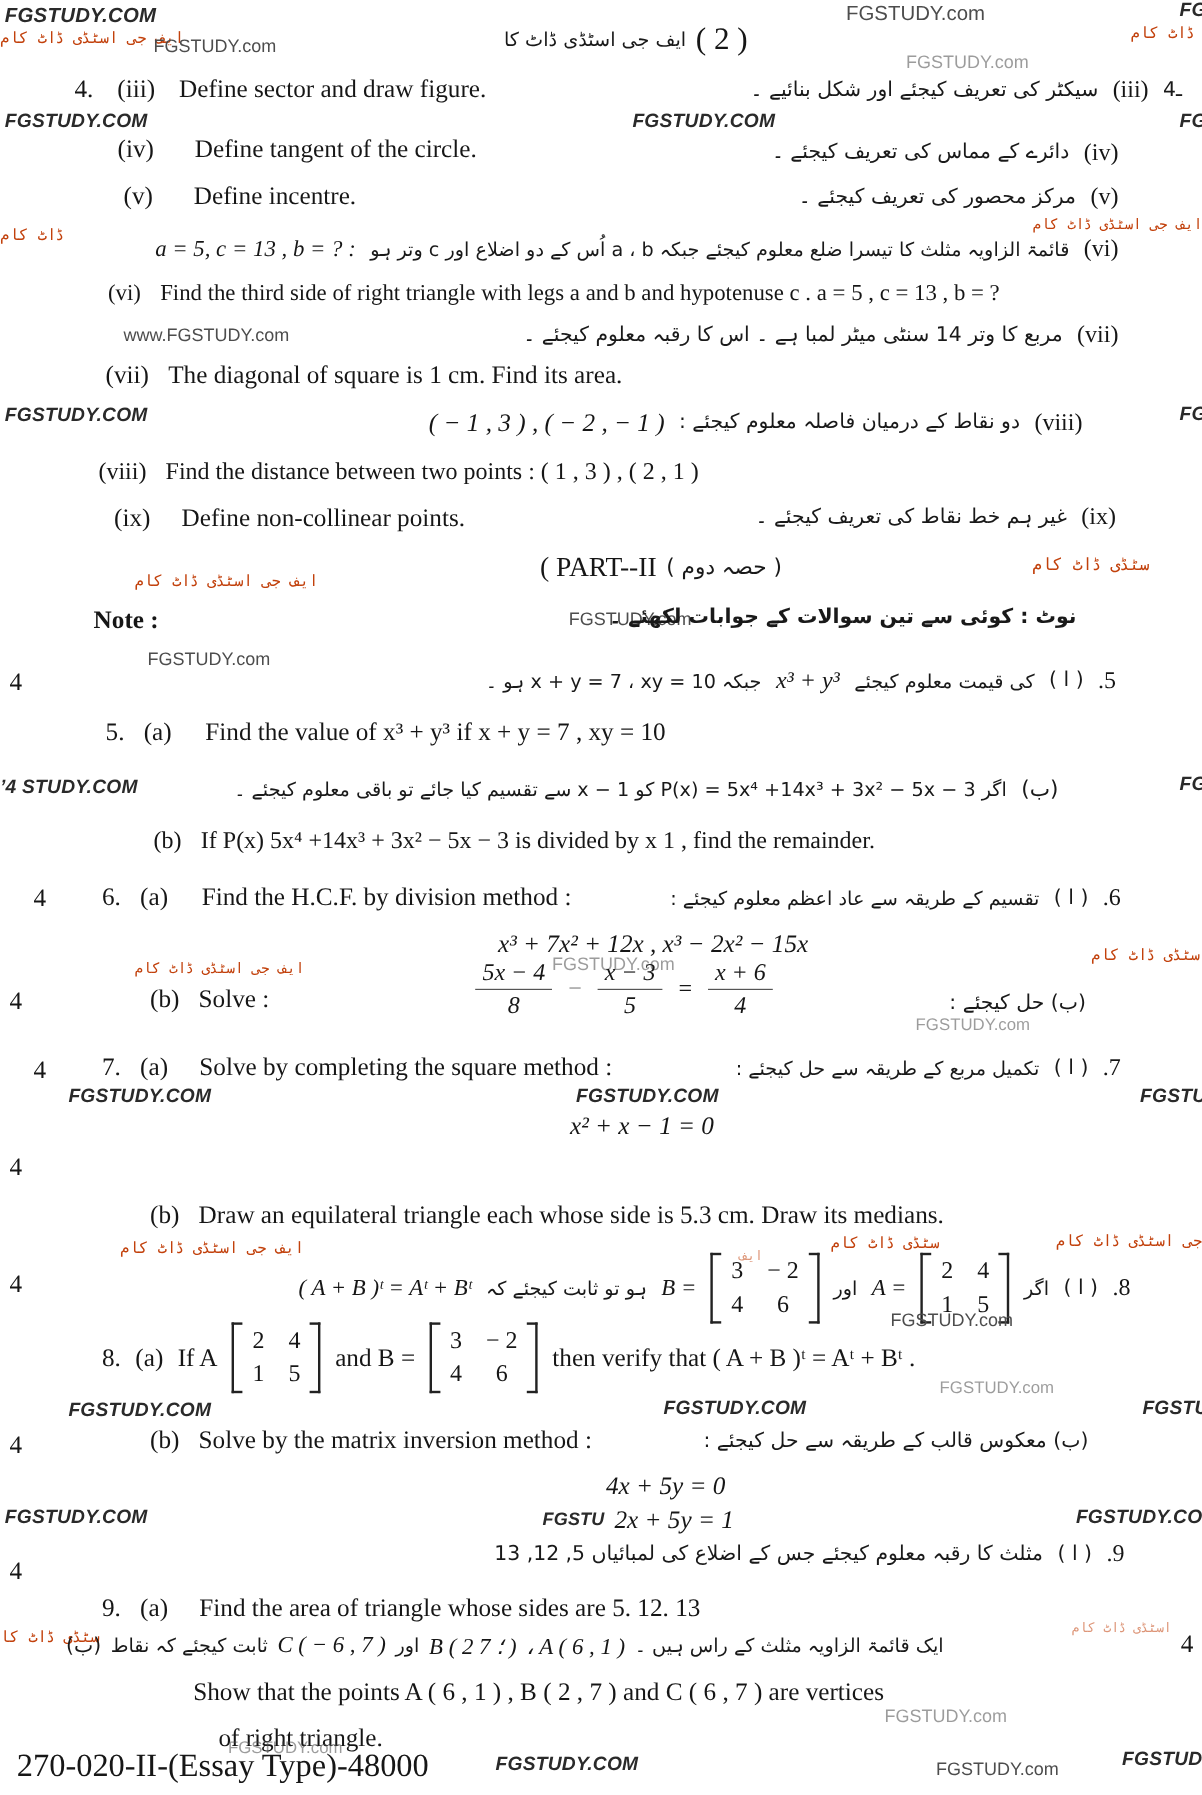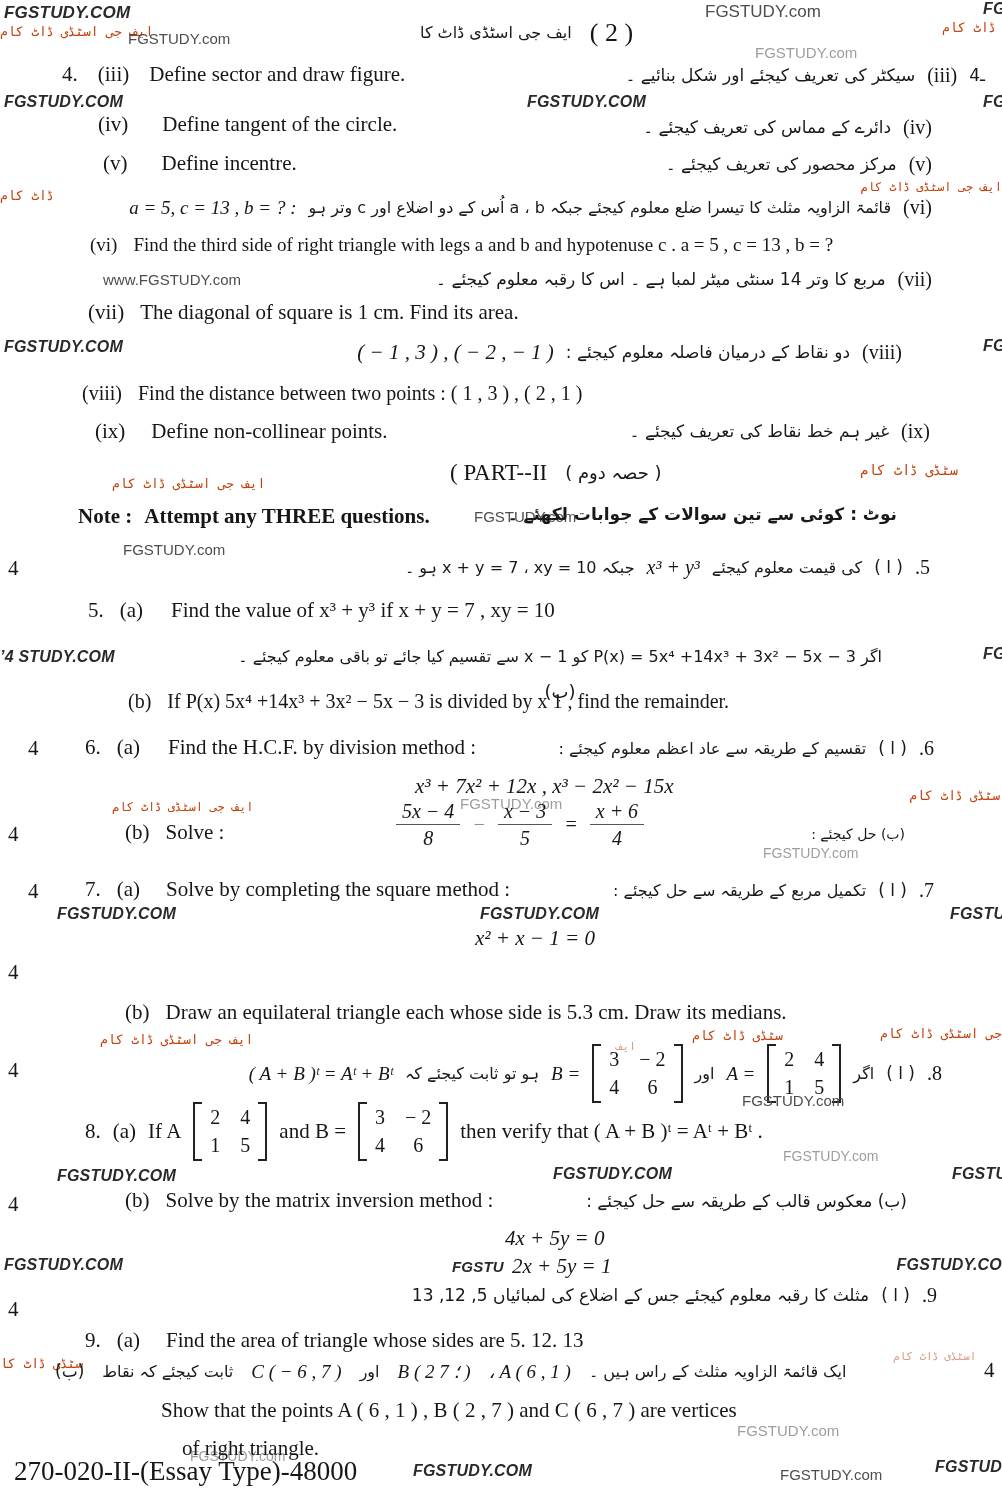--- a/index.html
+++ b/index.html
@@ -23,21 +23,21 @@
   .fn{border-bottom:1.6px solid #555;padding:0 6px 2px;}
   .fd{padding-top:2px;}
   .matrix{display:inline-flex;align-items:stretch;}
   .mb{width:7px;border-top:2px solid #222;border-bottom:2px solid #222;}
   .mbl{border-left:2px solid #222;}
   .mbr{border-right:2px solid #222;}
   .mcells{display:grid;grid-template-columns:auto auto;column-gap:20px;row-gap:5px;
           padding:4px 8px;text-align:center;font-size:20px;}
   .marks{font-size:21px;}
   .bold{font-weight:bold;}
-  .g8{gap:18px;}.g12{gap:12px;}.g16{gap:16px;}.g20{gap:20px;}
+  .g8{gap:8px;}.g12{gap:12px;}.g16{gap:16px;}.g20{gap:20px;}
 </style>
 </head>
 <body>
 
 <div class="page">
 
   <div class="abs wmB" style="left:4px;top:3px;font-size:17px;">FGSTUDY.COM</div>
   <div class="abs wmL" style="left:705px;top:2px;font-size:17px;">FGSTUDY.com</div>
   <div class="abs wmB" style="left:983px;top:0px;">FG</div>
   <div class="abs wmU" style="left:0px;top:24px;">ایف جی اسٹڈی ڈاٹ کام</div>
@@ -128,21 +128,20 @@
 
   <div class="abs wmU" style="left:112px;top:476px;">ایف جی اسٹڈی ڈاٹ کام</div>
   <div class="abs wmU" style="left:860px;top:462px;font-size:14px;">سٹڈی ڈاٹ کام</div>
   <div class="row g8" style="left:450px;top:460px;">
     <span class="en" style="font-size:23px;">( PART--II</span>
     <span class="ur" style="font-size:18px;">( حصہ دوم )</span>
   </div>
 
   <div class="row g12" style="left:78px;top:504px;">
     <span class="en big bold">Note  :</span>
-    <span class="en big bold">Attempt any THREE questions.</span>
   </div>
   <div class="abs wmL" style="left:474px;top:508px;">FGSTUDY.com</div>
   <div class="abs ur" style="right:105px;top:503px;font-size:17px;font-weight:bold;white-space:nowrap;">نوٹ :   کوئی سے تین سوالات کے جوابات لکھئے ۔</div>
 
   <div class="abs wmL" style="left:123px;top:541px;">FGSTUDY.com</div>
   <div class="abs en marks" style="left:8px;top:556px;">4</div>
   <div class="row g12" style="right:72px;top:556px;">
     <span class="ur">جبکہ x + y = 7 ،  xy = 10 ہو ۔</span>
     <span class="en math" style="font-size:20px;">x³ + y³</span>
     <span class="ur">کی قیمت معلوم کیجئے</span>
@@ -151,21 +150,21 @@
   </div>
 
   <div class="row g16" style="left:88px;top:598px;">
     <span class="en big">5.</span>
     <span class="en big">(a)</span>
     <span class="en big" style="margin-left:12px;">Find the value of  x³ + y³  if  x + y = 7 ,  xy = 10</span>
   </div>
 
   <div class="abs wmB" style="left:0px;top:648px;">’4 STUDY.COM</div>
   <div class="abs wmB" style="left:983px;top:645px;">FG</div>
-  <div class="row g12" style="right:120px;top:646px;flex-direction:column;">
+  <div class="row g12" style="right:120px;top:646px;">
     <span class="ur">اگر P(x) = 5x⁴ +14x³ + 3x² − 5x − 3 کو x − 1 سے تقسیم کیا جائے تو باقی معلوم کیجئے ۔</span>
     <span class="ur" style="font-size:18px;">(ب)</span>
   </div>
 
   <div class="row g16" style="left:128px;top:690px;">
     <span class="en">(b)</span>
     <span class="en">If  P(x)   5x⁴ +14x³ + 3x² − 5x − 3  is divided by  x    1 , find  the remainder.</span>
   </div>
 
   <div class="abs en marks" style="left:28px;top:736px;">4</div>
@@ -198,21 +197,21 @@
     <span class="frac">
       <span class="fn">x − 3</span>
       <span class="fd">5</span>
     </span>
     <span class="en math">=</span>
     <span class="frac">
       <span class="fn">x + 6</span>
       <span class="fd">4</span>
     </span>
   </div>
-  <div class="abs ur" style="right:97px;top:825px;font-size:14px;">(ب) حل کیجئے :</div>
+  <div class="abs ur" style="right:97px;top:825px;font-size:17px;">(ب) حل کیجئے :</div>
   <div class="abs wmL faint" style="left:763px;top:845px;font-size:14px;">FGSTUDY.com</div>
 
   <div class="abs en marks" style="left:28px;top:879px;">4</div>
   <div class="row g16" style="left:85px;top:877px;">
     <span class="en big">7.</span>
     <span class="en big">(a)</span>
     <span class="en big" style="margin-left:10px;">Solve by completing the square method :</span>
   </div>
   <div class="row g12" style="right:68px;top:879px;">
     <span class="ur">تکمیل مربع کے طریقہ سے حل کیجئے :</span>

